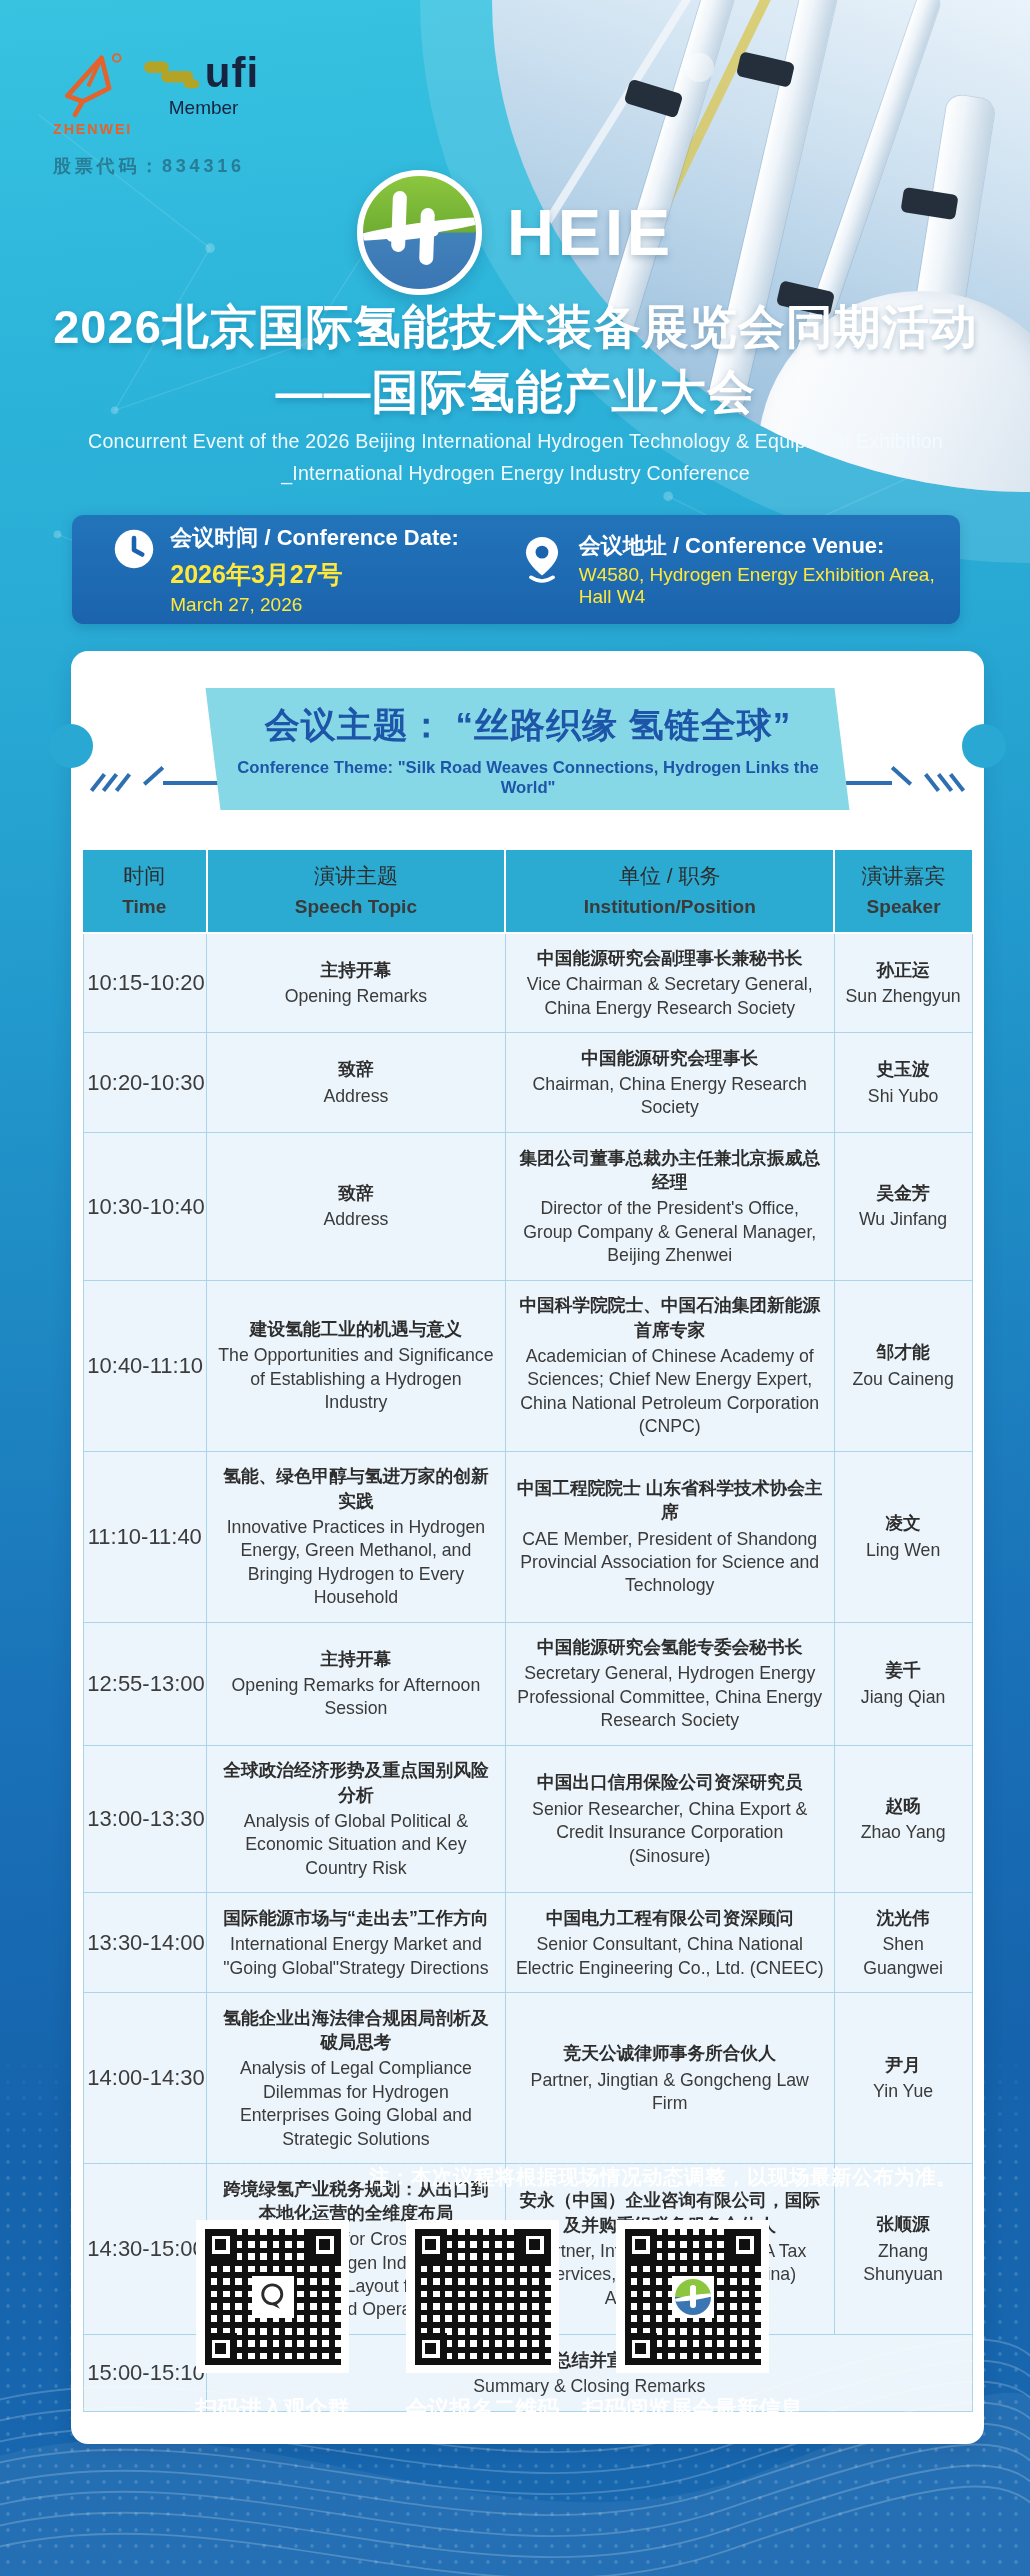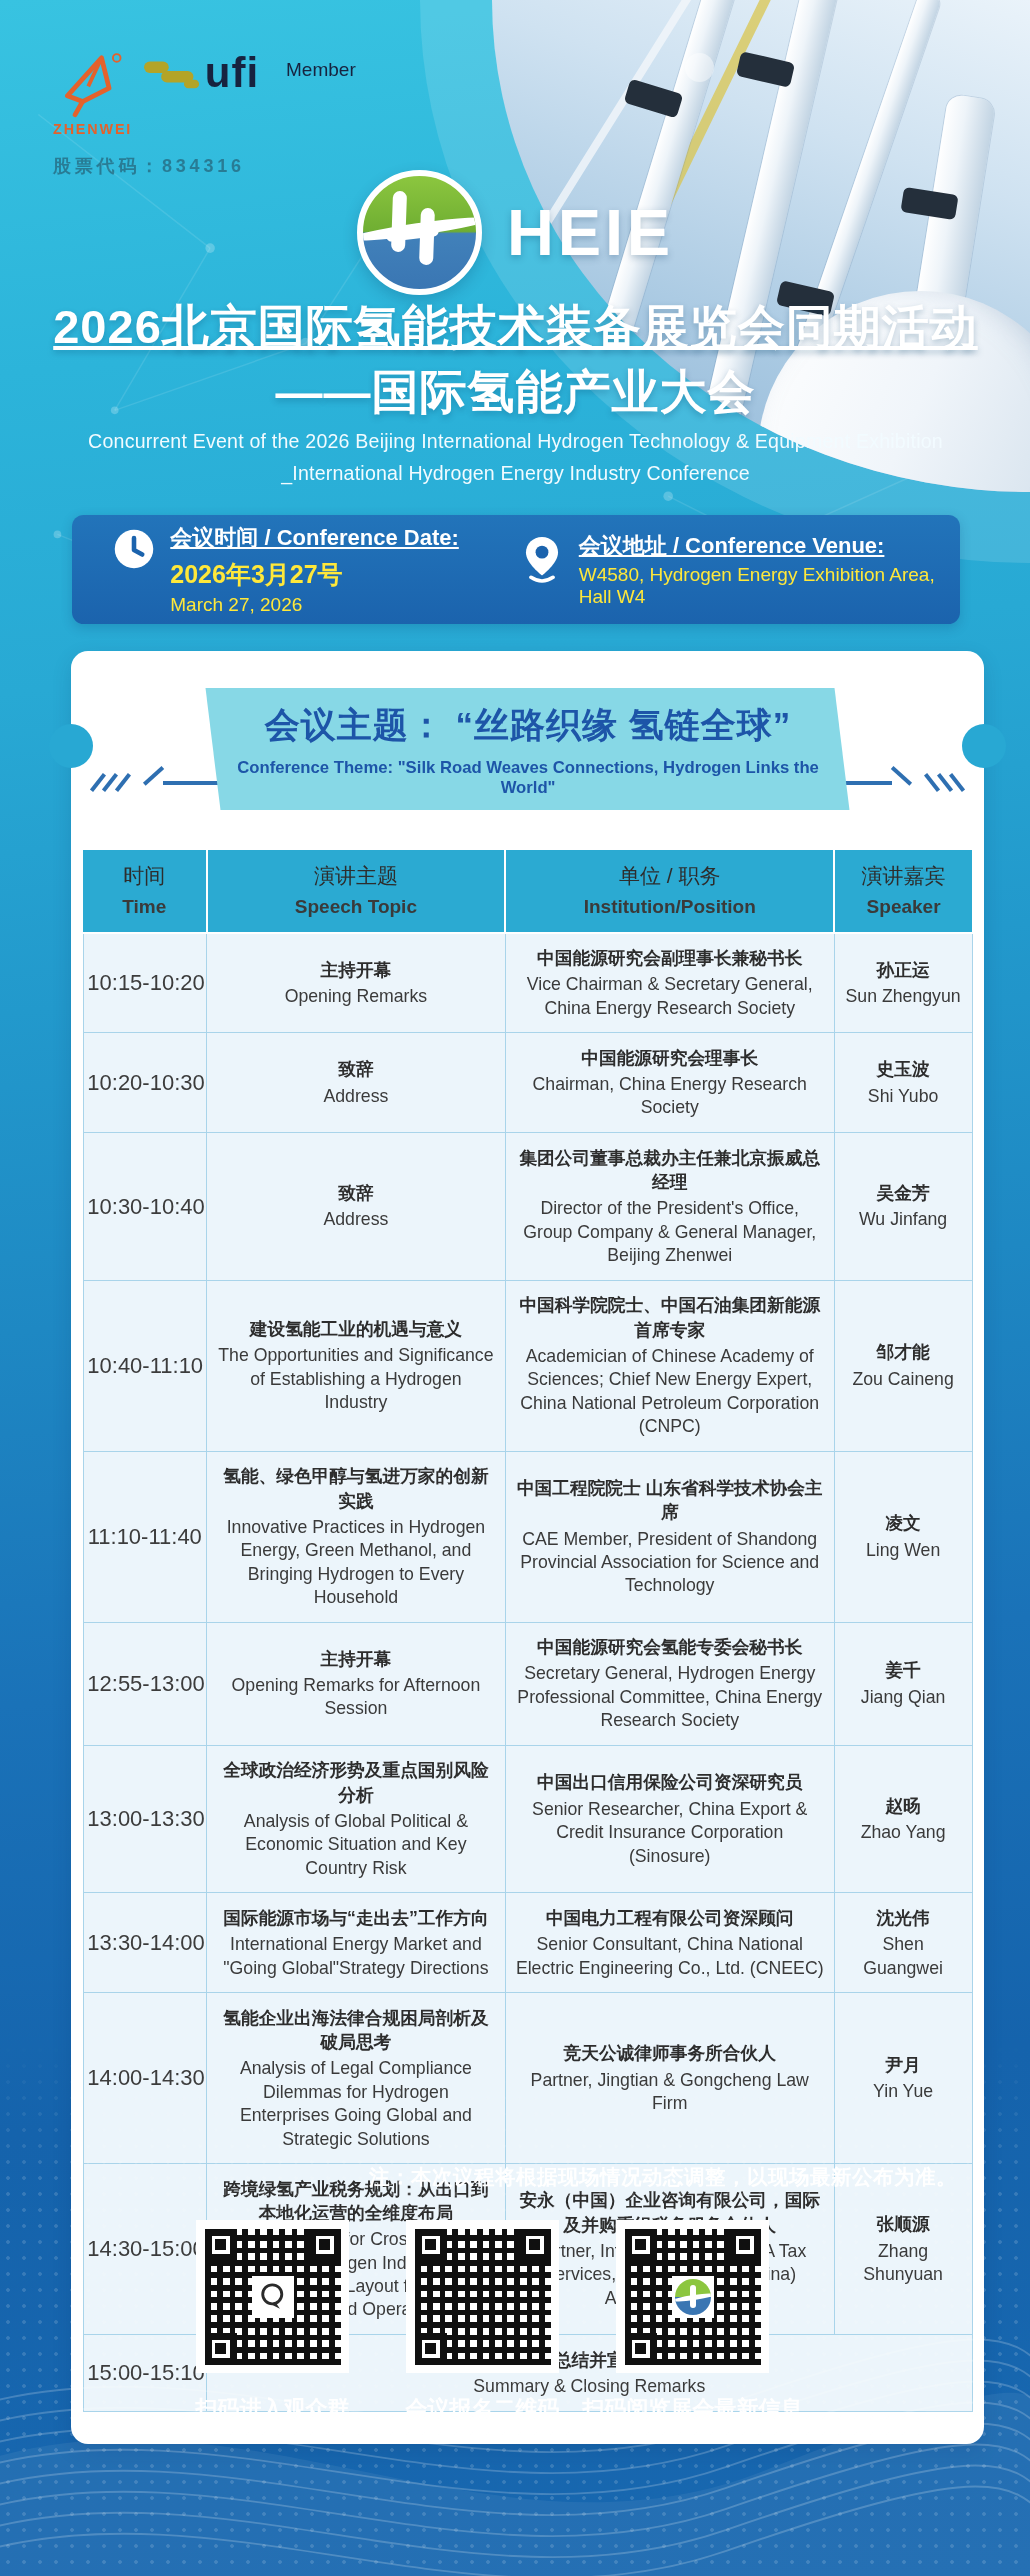--- a/index.html
+++ b/index.html
@@ -28,49 +28,49 @@
   .soft-dot{position:absolute;width:29px;height:29px;border-radius:50%;background:rgba(255,255,255,.45);left:685px;top:53px;}
   .halftone{position:absolute;left:0;bottom:0;width:100%;height:534px;
     background-image:radial-gradient(rgba(255,255,255,.15) 1.5px,transparent 2.2px);background-size:16px 16px;
     -webkit-mask-image:linear-gradient(180deg,transparent 0,#000 26%);mask-image:linear-gradient(180deg,transparent 0,#000 26%);}
   .waves{position:absolute;left:0;bottom:0;pointer-events:none;}
   
   .logo-strip{position:absolute;left:53px;top:48px;}
   .logo-row{display:flex;align-items:flex-start;}
   .zhenwei{display:flex;flex-direction:column;align-items:center;}
   .zhenwei-label{margin-top:1.9px;color:#e4622c;font-size:14.3px;font-weight:800;letter-spacing:1.9px;}
-  .ufi{margin-left:9.5px;margin-top:5.7px;display:flex;flex-direction:row;}
+  .ufi{margin-left:9.5px;margin-top:5.7px;display:flex;flex-direction:column;}
   .ufi-top{display:flex;align-items:flex-end;}
   .ufi-word{font-size:42px;line-height:38px;font-weight:800;color:#17233f;letter-spacing:1px;}
   .ufi-member{font-size:19px;color:#17233f;margin-top:5.7px;margin-left:27px;}
   .stock{margin-top:17px;font-size:18px;font-weight:700;letter-spacing:3.8px;color:rgba(30,60,75,.5);}
   
   .heie-row{position:absolute;top:170px;left:0;width:100%;display:flex;justify-content:center;align-items:center;gap:25px;}
   .heie-badge{position:relative;width:113px;height:113px;border-radius:50%;border:6.7px solid #fff;overflow:hidden;
     background:linear-gradient(180deg,#8cc63f 0%,#6fae32 49%,#4181ba 51%,#3a76b3 100%);box-shadow:0 5.7px 15.3px rgba(0,40,80,.2);}
   .heie-swoosh{position:absolute;left:-13.4px;top:47px;width:139px;height:12.4px;background:#fff;border-radius:50%;transform:rotate(-8deg);}
   .hbar1{position:absolute;left:29px;top:15.3px;width:14.3px;height:61px;background:#fff;border-radius:7.6px;transform:rotate(2deg);}
   .hbar2{position:absolute;left:57px;top:32px;width:14.3px;height:57px;background:#fff;border-radius:7.6px;transform:rotate(2deg);}
   .hcross{position:absolute;left:23px;top:52px;width:53px;height:10.5px;background:#fff;border-radius:5.7px;transform:rotate(-7deg);}
   .heie-word{color:#fff;font-size:65px;font-weight:800;letter-spacing:3.8px;text-shadow:0 2.9px 7.6px rgba(0,50,90,.25);}
   
   .title-cn1,.title-cn2{position:absolute;left:0;width:100%;text-align:center;color:#fff;font-weight:800;font-size:47px;letter-spacing:1px;text-shadow:0 2.9px 6.7px rgba(0,60,100,.28);}
-  .title-cn1{top:296px;text-decoration:underline;}
+  .title-cn1{top:296px;}
   .title-cn2{top:361px;}
   .title-en1,.title-en2{position:absolute;left:0;width:100%;text-align:center;color:#f2fbff;font-size:19.6px;font-weight:500;letter-spacing:0.2px;}
   .title-en1{top:430px;}
   .title-en2{top:462px;}
   
   .info-bar{position:absolute;left:72px;top:515px;width:888px;height:109px;border-radius:11.5px;
     background:linear-gradient(180deg,#2274ba 0%,#1b63ad 100%);display:flex;align-items:center;box-shadow:0 3.8px 11.5px rgba(0,40,90,.18);}
   .info-group{display:flex;align-items:flex-start;gap:14.3px;}
   .info-date{width:46%;padding-left:40px;}
   .info-venue{flex:1;}
   .info-icon{flex:0 0 auto;margin-top:3.8px;}
-  .info-label{font-size:22px;font-weight:700;color:#fff;text-decoration:underline;}
+  .info-label{font-size:22px;font-weight:700;color:#fff;}
   .info-cn{font-size:25px;font-weight:700;color:var(--yellow,#ffe83a);margin-top:4.8px;}
   .info-en{font-size:19px;font-weight:500;color:var(--yellow,#ffe83a);margin-top:2.9px;}
   
   .card{position:absolute;left:71px;top:651px;width:890px;background:#fff;border-radius:17px;padding:29px 11.5px 32px;box-shadow:0 7.6px 19px rgba(0,40,90,.15);}
   .notch{position:absolute;width:44px;height:44px;border-radius:50%;background:#28a8d3;top:73px;}
   .notch-l{left:-22px;}
   .notch-r{right:-22px;}
   .deco{position:absolute;top:111px;width:162px;height:42px;}
   .deco-left{left:25px;}
   .deco-right{right:25px;transform:scaleX(-1);}

